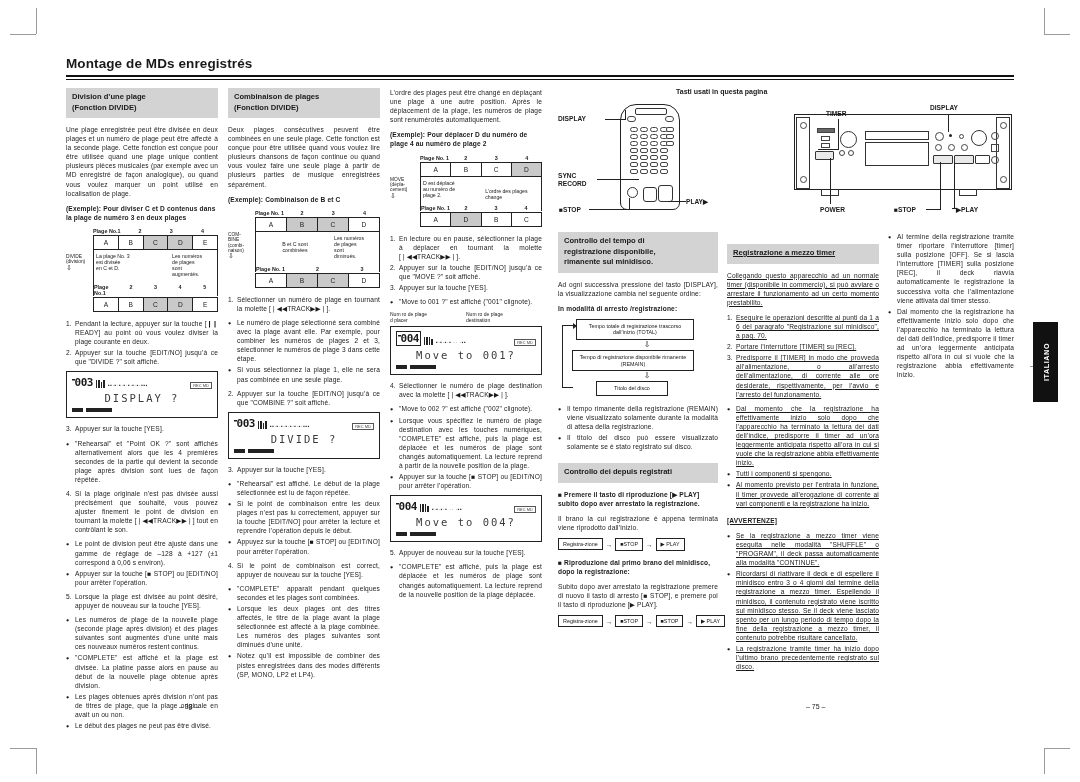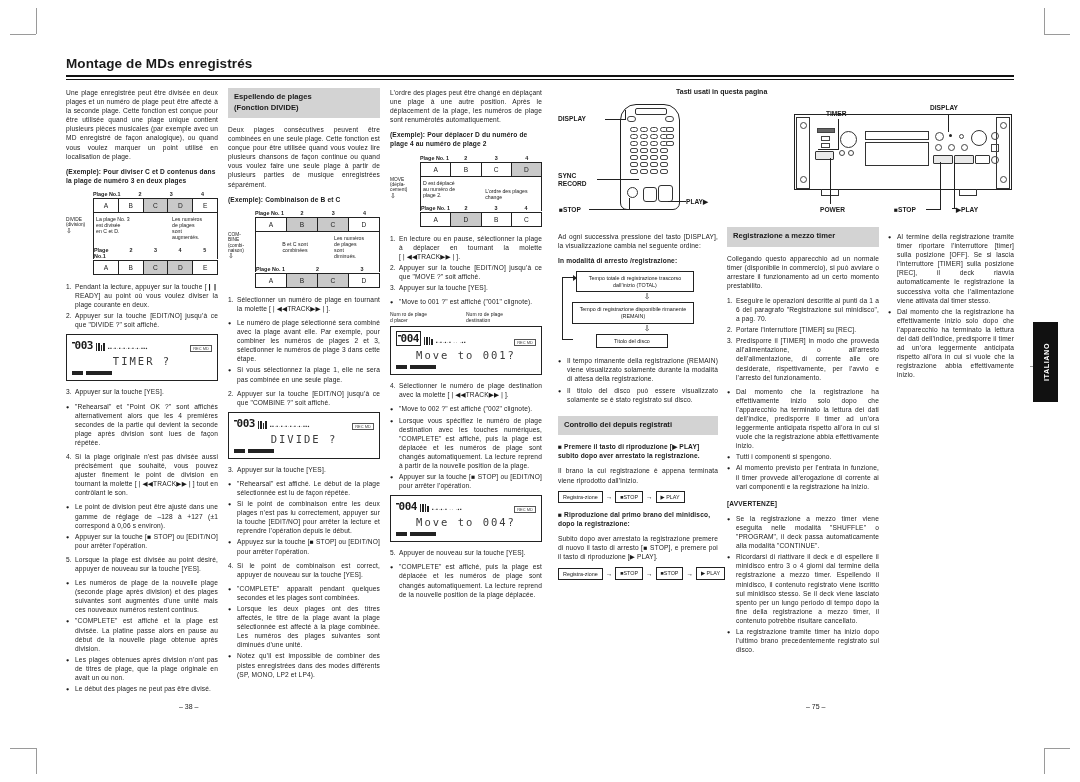--- a/index.html
+++ b/index.html
@@ -225,20 +225,24 @@
   <div class="crop h" style="left:1044px;top:748px;"></div>
   <div class="crop v" style="left:1044px;top:748px;"></div>
   <div class="crop h" style="left:1030px;top:366px;width:22px;"></div>
   <div class="crop v" style="left:1041px;top:330px;height:60px;"></div>
 
   <div id="page-title">Montage de MDs enregistrés</div>
   <div id="title-rule"></div>
   <div id="title-rule2"></div>
 
   <div class="col c1">
+    <div class="sec-head">
+      <div>Division d’une plage</div>
+      <div>(Fonction DIVIDE)</div>
+    </div>
     <p class="body">Une plage enregistrée peut être divisée en deux plages et un numéro de plage peut être affecté à la seconde plage. Cette fonction est conçue pour être utilisée quand une plage unique contient plusieurs pièces musicales (par exemple avec un MD enregistré de façon analogique), ou quand vous voulez marquer un point utilisé en localisation de plage.</p>
     <p class="body b">(Exemple): Pour diviser C et D contenus dans la plage de numéro 3 en deux plages</p>
 
     <div class="diagram" style="margin-left:27px;width:125px;">
       <div class="leftlab">
         <div>DIVIDE</div>
         <div>(division)</div>
         <div class="ar">⇩</div>
       </div>
       <div class="trk-nums">
@@ -293,21 +297,21 @@
         <span class="trknum"><span class="tiny">▬</span><span>003</span></span>
         <span class="bars">
             <i style="height:8px"></i>
             <i style="height:8px"></i>
             <i style="height:6px"></i>
             <i style="height:8px"></i>
           </span>
         <span class="dots">▪▪·▪·▪·▪·▪·▪·▪·▪▪▪</span>
         <span class="rcd">REC MD</span>
       </div>
-      <div class="r2">TIMER ?</div>
+      <div class="r2">DISPLAY ?</div>
       <div class="r3">
         <b style="width:11px"></b>
           <b style="width:26px"></b>
       </div>
     </div>
 
     <ol class="steps">
       <li><span class="mk">3.</span><span>Appuyer sur la touche [YES].</span></li>
     </ol>
     <ul class="bullets">
@@ -326,21 +330,21 @@
     <ul class="bullets">
       <li><span class="mk">●</span><span>Les numéros de plage de la nouvelle plage (seconde plage après division) et des plages suivantes sont augmentés d’une unité mais ces nouveaux numéros restent continus.</span></li>
       <li><span class="mk">●</span><span>"COMPLETE" est affiché et la plage est divisée. La platine passe alors en pause au début de la nouvelle plage obtenue après division.</span></li>
       <li><span class="mk">●</span><span>Les plages obtenues après division n’ont pas de titres de plage, que la plage originale en avait un ou non.</span></li>
       <li><span class="mk">●</span><span>Le début des plages ne peut pas être divisé.</span></li>
     </ul>
   </div>
 
   <div class="col c2">
     <div class="sec-head">
-      <div>Espellendo de plages</div>
+      <div>Combinaison de plages</div>
       <div>(Fonction DIVIDE)</div>
     </div>
     <p class="body">Deux plages consécutives peuvent être combinées en une seule plage. Cette fonction est conçue pour être utilisée quand vous voulez lire plusieurs chansons de façon continue ou quand vous voulez faire une seule plage à partir de plusieurs parties de musique enregistrées séparément.</p>
     <p class="body b">(Exemple): Combinaison de B et C</p>
 
     <div class="diagram" style="margin-left:27px;width:125px;">
       <div class="leftlab" style="top:22px;">
         <div>COM-</div>
         <div>BINE</div>
         <div>(combi-</div>
@@ -666,20 +670,25 @@
     <div class="lbl" style="left:336px;top:118px;">■STOP</div>
     <div class="ldr h" style="left:368px;top:121px;width:14px;"></div>
     <div class="ldr v" style="left:382px;top:74px;height:48px;"></div>
 
     <div class="lbl" style="left:398px;top:118px;">▶PLAY</div>
     <div class="ldr v" style="left:396px;top:74px;height:46px;"></div>
     <div class="ldr h" style="left:394px;top:120px;width:5px;"></div>
   </div>
 
   <div class="col c4" style="top:232px;width:160px;">
+    <div class="sec-head">
+      <div>Controllo del tempo di</div>
+      <div>registrazione disponibile,</div>
+      <div>rimanente sul minidisco.</div>
+    </div>
     <p class="body">Ad ogni successiva pressione del tasto [DISPLAY], la visualizzazione cambia nel seguente ordine:</p>
     <p class="body b">In modalità di arresto /registrazione:</p>
 
     <div class="flow">
       <div class="loop"></div>
       <div class="fbox fb1">Tempo totale di registrazione trascorso dall’inizio (TOTAL)</div>
       <div class="fa">⇩</div>
       <div class="fbox fb2">Tempo di registrazione disponibile rimanente (REMAIN)</div>
       <div class="fa">⇩</div>
       <div class="fbox fb3">Titolo del disco</div>
@@ -706,21 +715,21 @@
       <span class="chip two">Registra-zione</span>
       <span class="ar">→</span>
       <span class="chip">■STOP</span>
       <span class="ar">→</span>
       <span class="chip">■STOP</span>
       <span class="ar">→</span>
       <span class="chip">▶ PLAY</span>
     </div>
   </div>
 
-  <div class="col c5" style="top:227px;width:152px;">
+  <div class="col c5" style="top:244px;width:152px;text-decoration:underline;">
     <div class="sec-head">Registrazione a mezzo timer</div>
     <p class="body">Collegando questo apparecchio ad un normale timer (disponibile in commercio), si può avviare o arrestare il funzionamento ad un certo momento prestabilito.</p>
     <ol class="steps">
       <li><span class="mk">1.</span><span>Eseguire le operazioni descritte ai punti da 1 a 6 del paragrafo "Registrazione sul minidisco", a pag. 70.</span></li>
       <li><span class="mk">2.</span><span>Portare l’interruttore [TIMER] su [REC].</span></li>
       <li><span class="mk">3.</span><span>Predisporre il [TIMER] in modo che provveda all’alimentazione, o all’arresto dell’alimentazione, di corrente alle ore desiderate, rispettivamente, per l’avvio e l’arresto del funzionamento.</span></li>
     </ol>
     <ul class="bullets">
       <li><span class="mk">●</span><span>Dal momento che la registrazione ha effettivamente inizio solo dopo che l’apparecchio ha terminato la lettura dei dati dell’indice, predisporre il timer ad un’ora leggermente anticipata rispetto all’ora in cui si vuole che la registrazione abbia effettivamente inizio.</span></li>
       <li><span class="mk">●</span><span>Tutti i componenti si spengono.</span></li>

